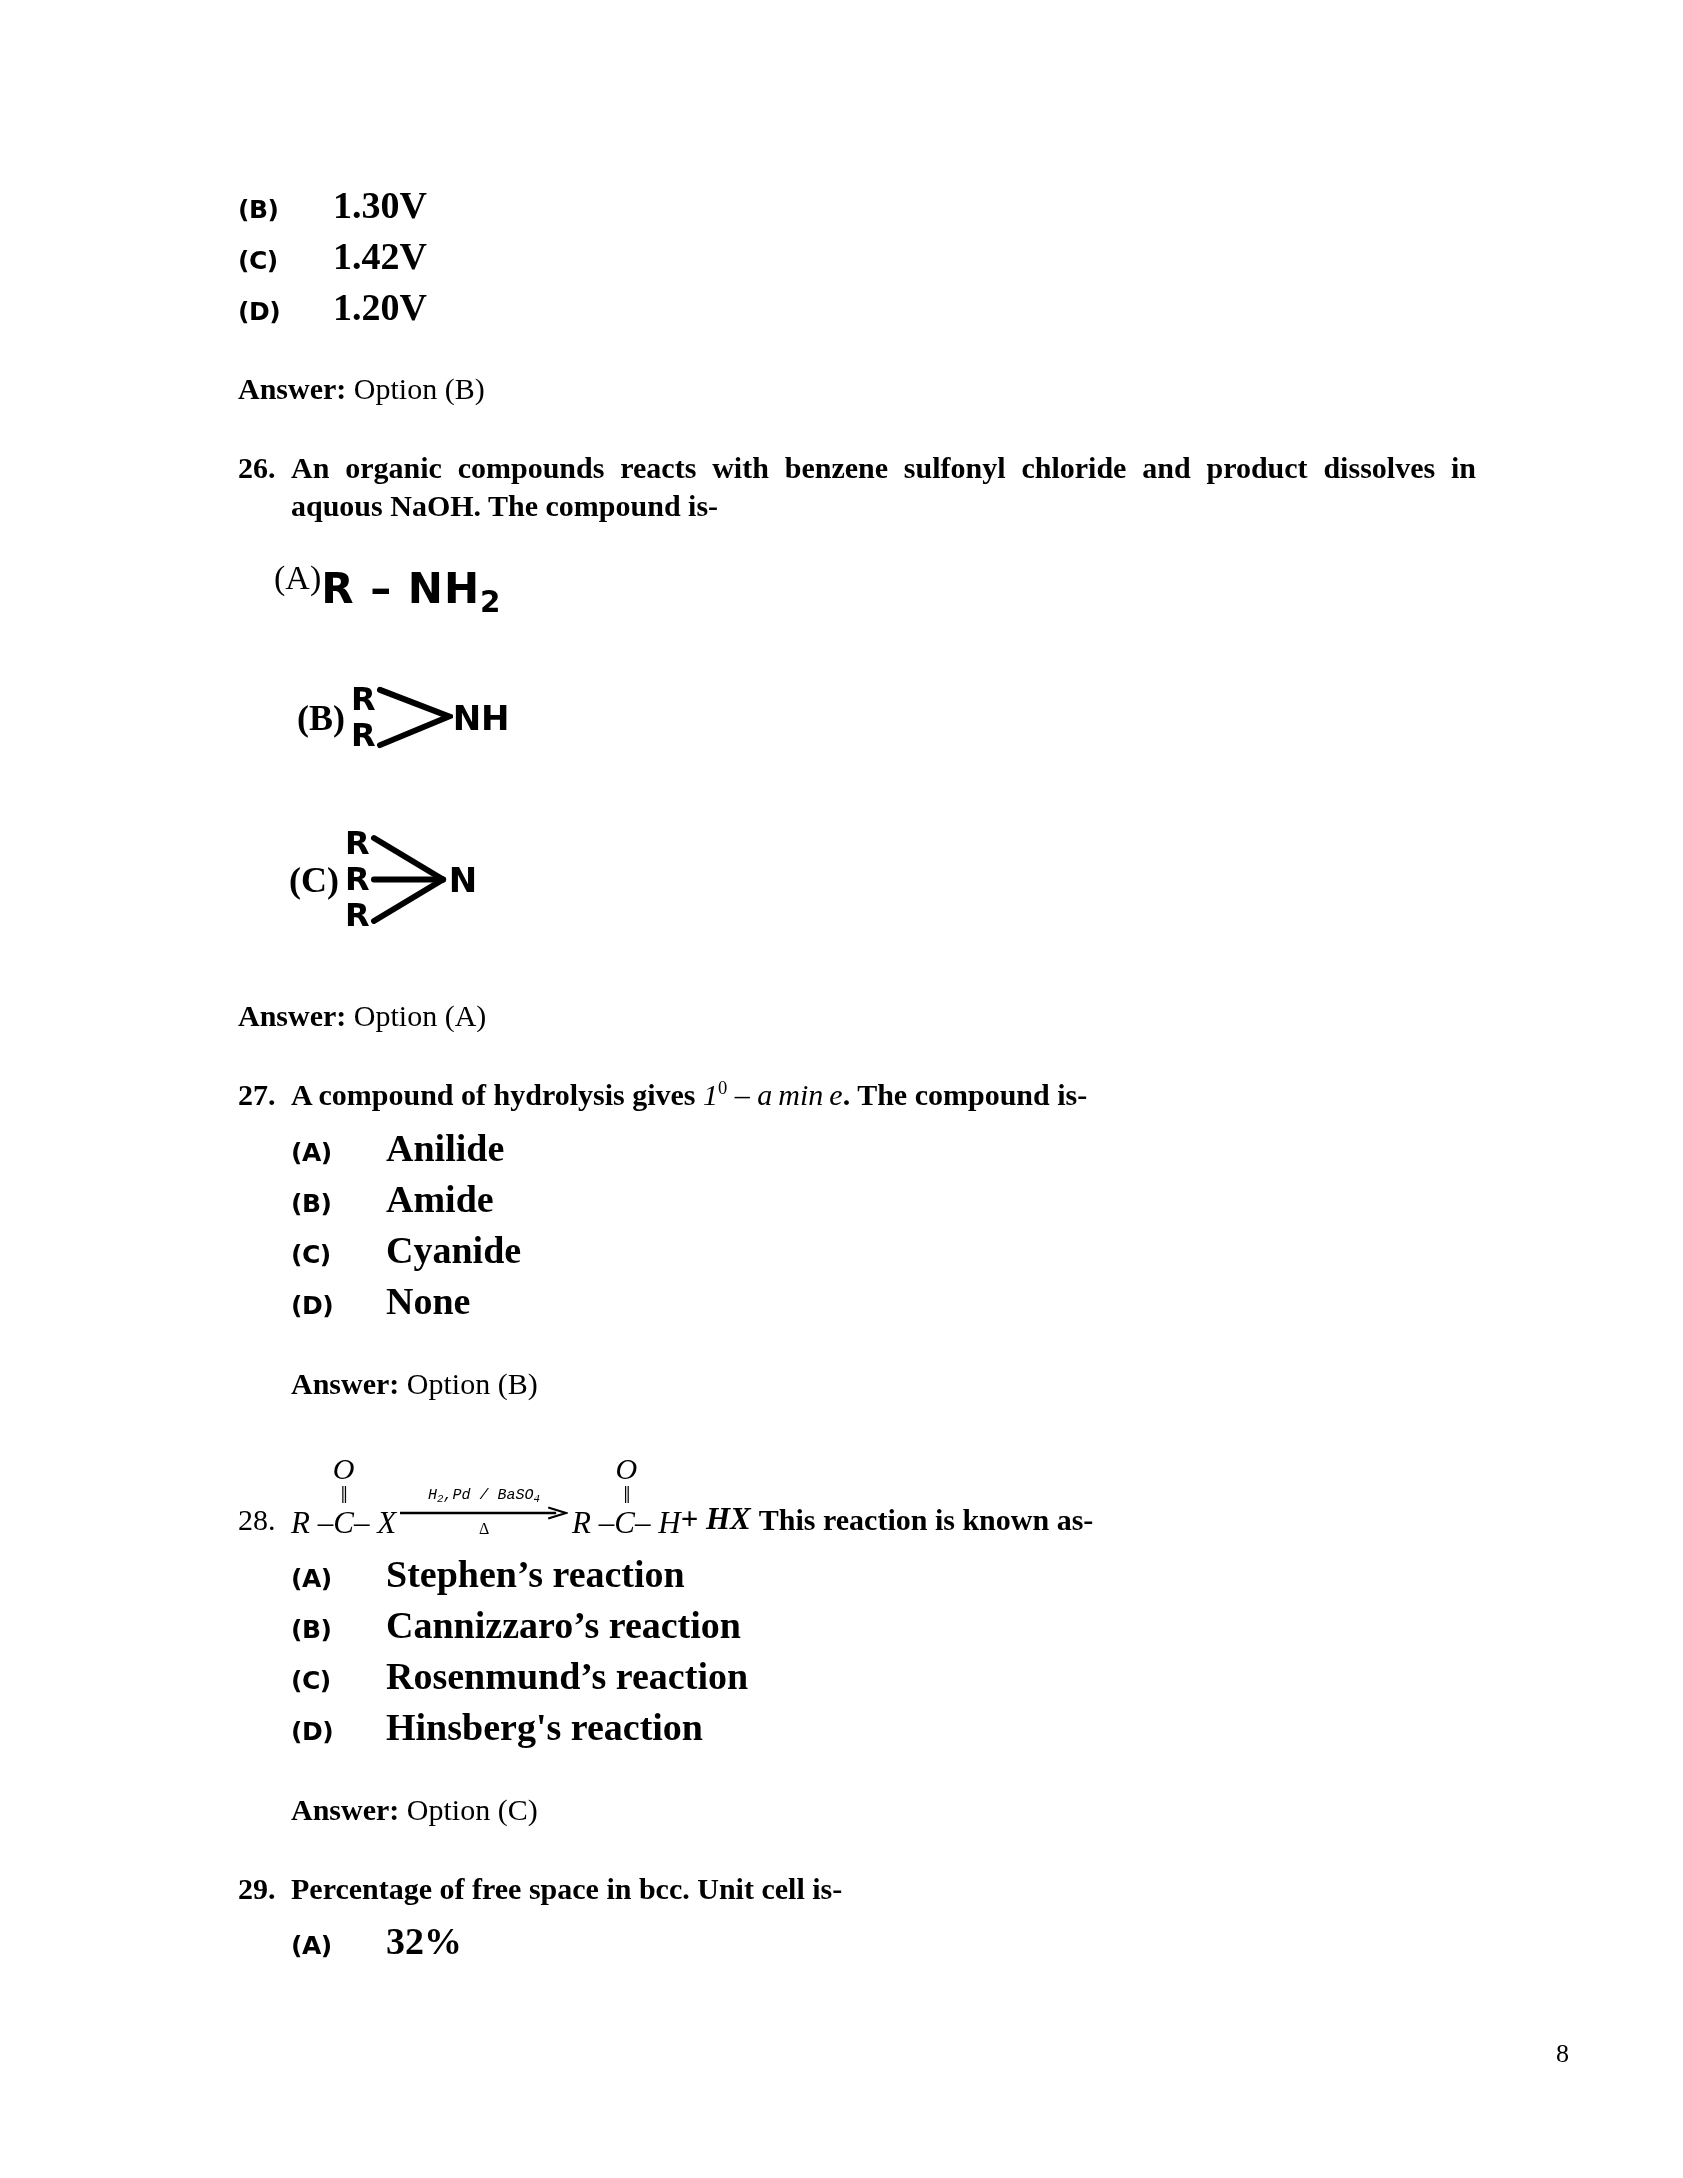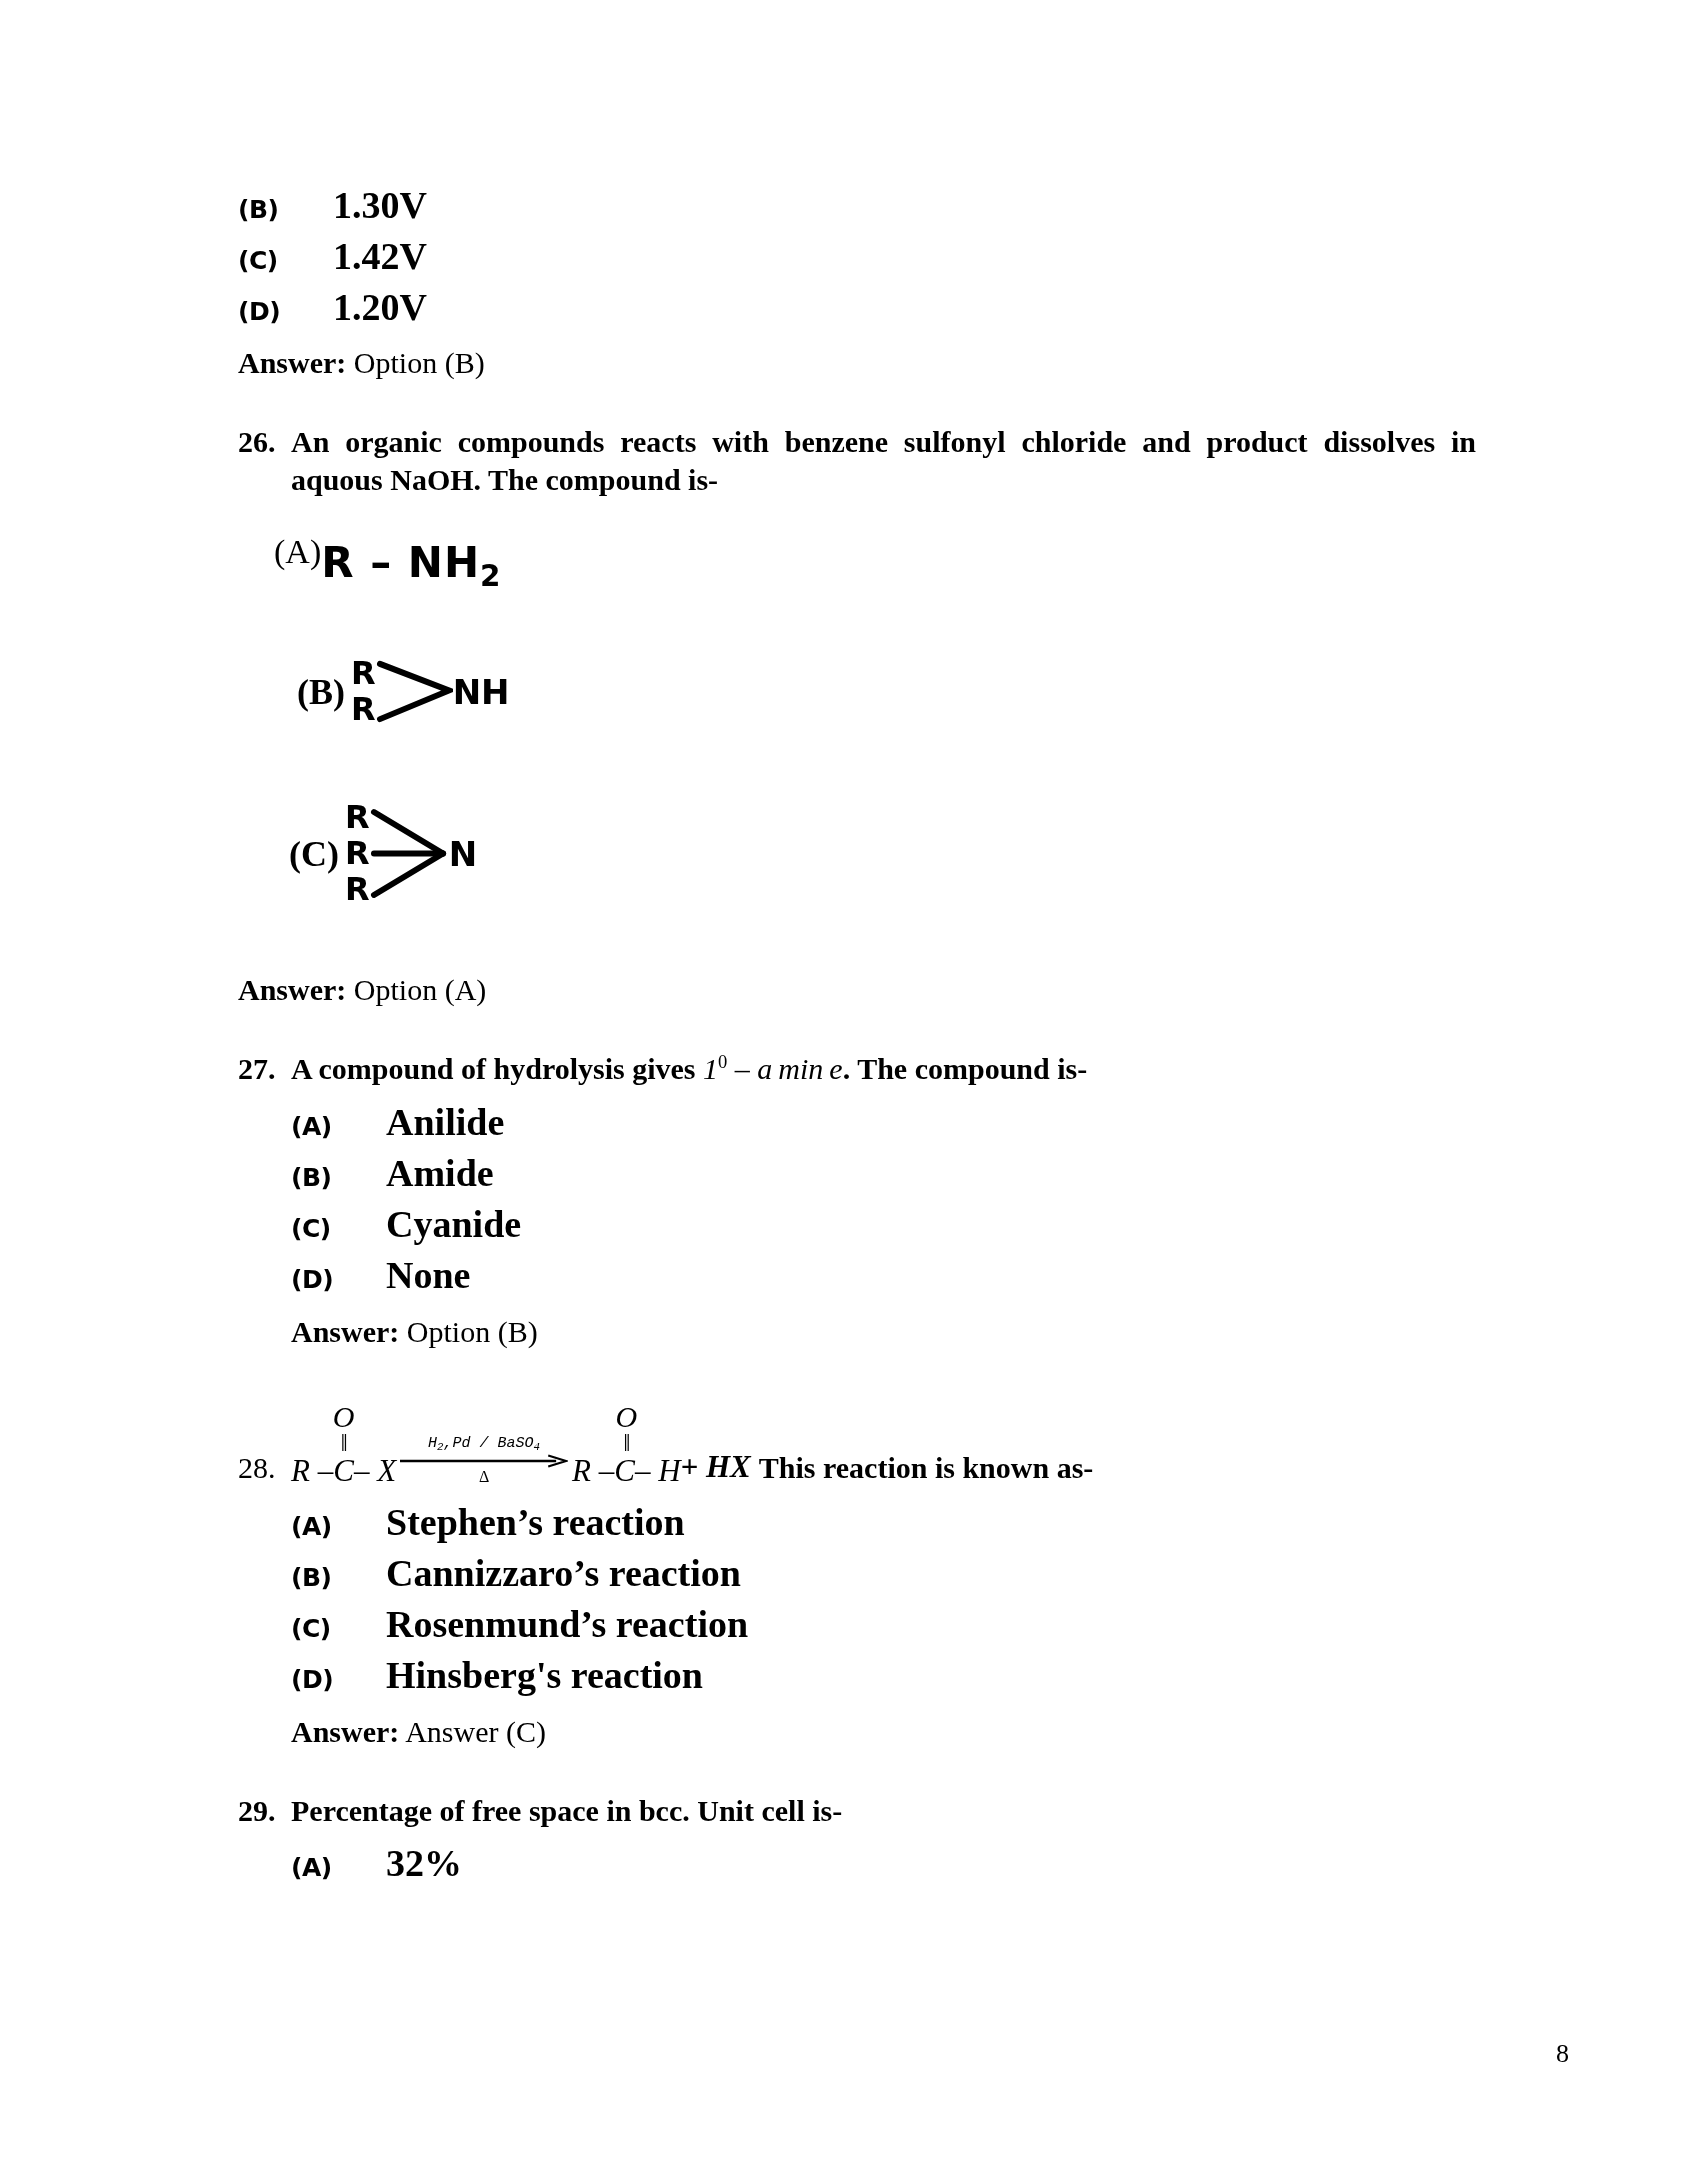--- a/index.html
+++ b/index.html
@@ -40,21 +40,21 @@
     font-size: 25px;
     letter-spacing: -0.5px;
   }
   .opt-row .val {
     font-family: "Liberation Serif", serif;
     font-weight: 700;
     font-size: 38px;
   }
 
   .answer-line {
-    margin: 16px 0 0 0;
+    margin: 42px 0 0 0;
     font-size: 30px;
     line-height: 1.2;
   }
   .answer-line .lbl {
     font-weight: 700;
   }
   .answer-line .opt {
     font-weight: 400;
   }
 
@@ -412,21 +412,21 @@
         <span class="val">Rosenmund’s reaction</span>
       </div>
       <div class="opt-row">
         <span class="tag">(D)</span>
         <span class="val">Hinsberg's reaction</span>
       </div>
     </div>
 
     <div class="answer-block answer-line">
       <span class="lbl">Answer:</span>
-      <span class="opt">Answer (C)</span>
+      <span class="opt">Option (C)</span>
     </div>
 
     <div class="question">
       <span class="qnum">29.</span>
       <span class="qbody nowrap">Percentage of free space in bcc. Unit cell is-</span>
     </div>
 
     <div class="opts-block">
       <div class="opt-row">
         <span class="tag">(A)</span>

